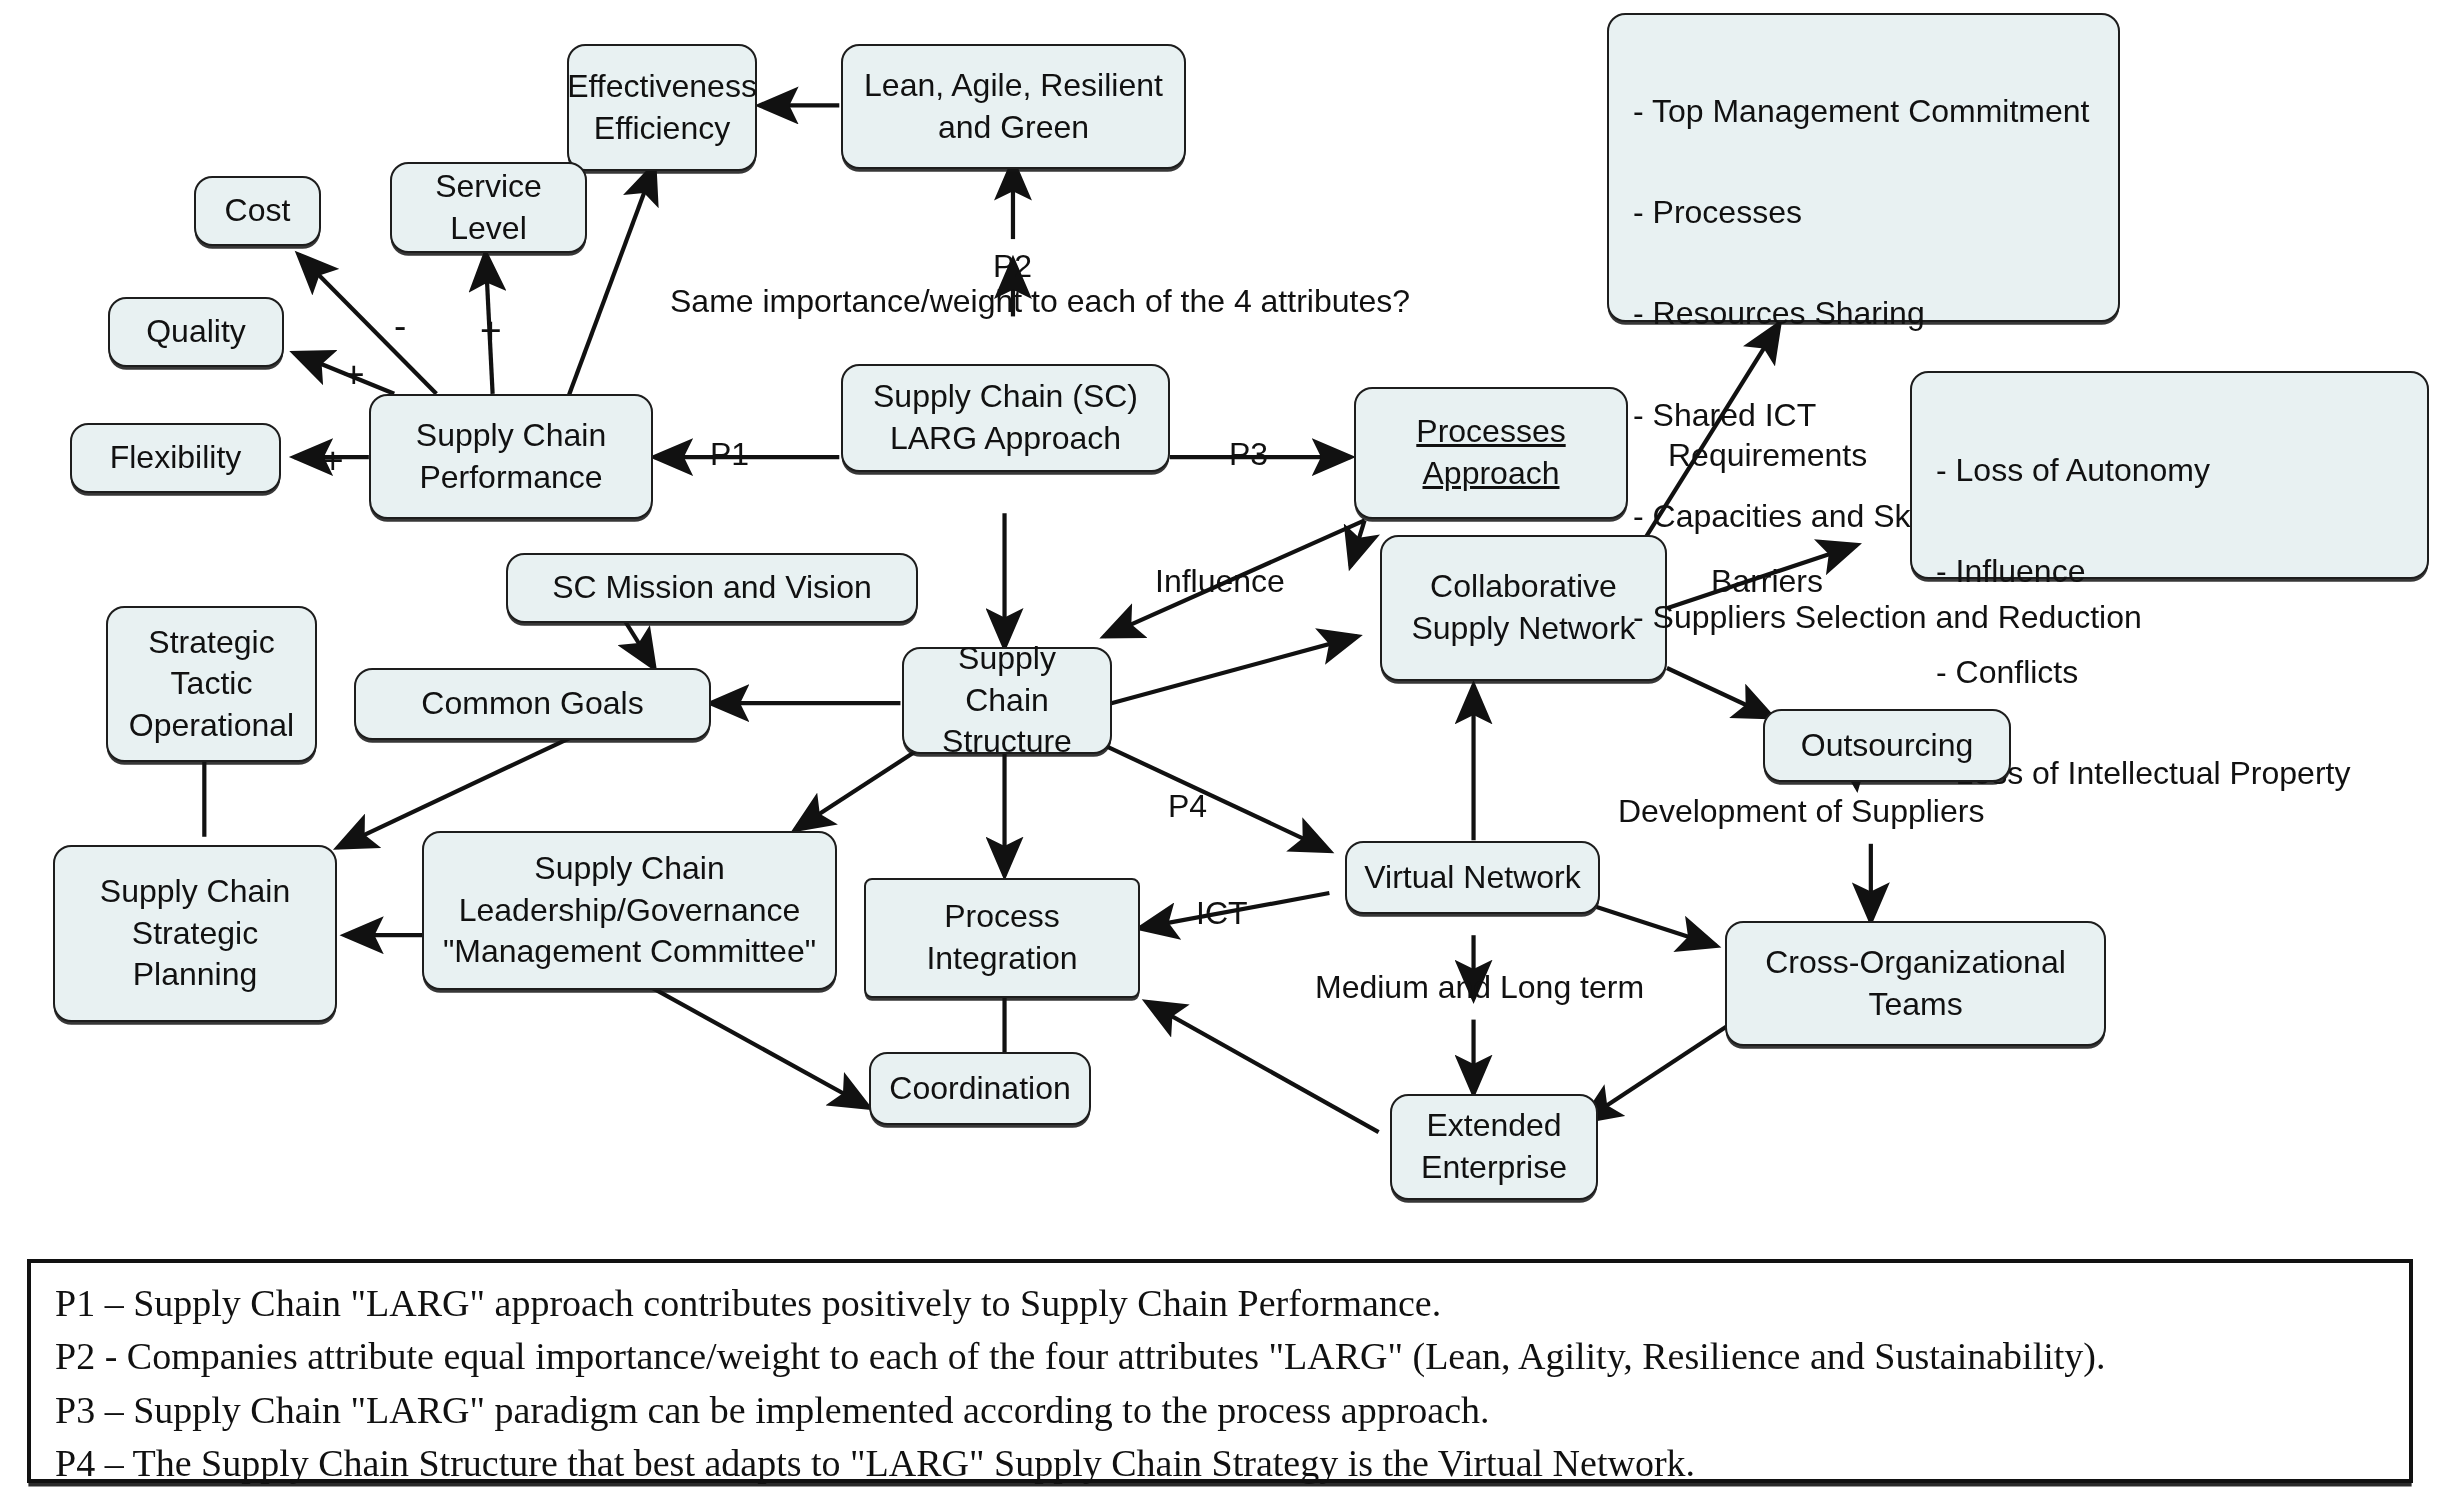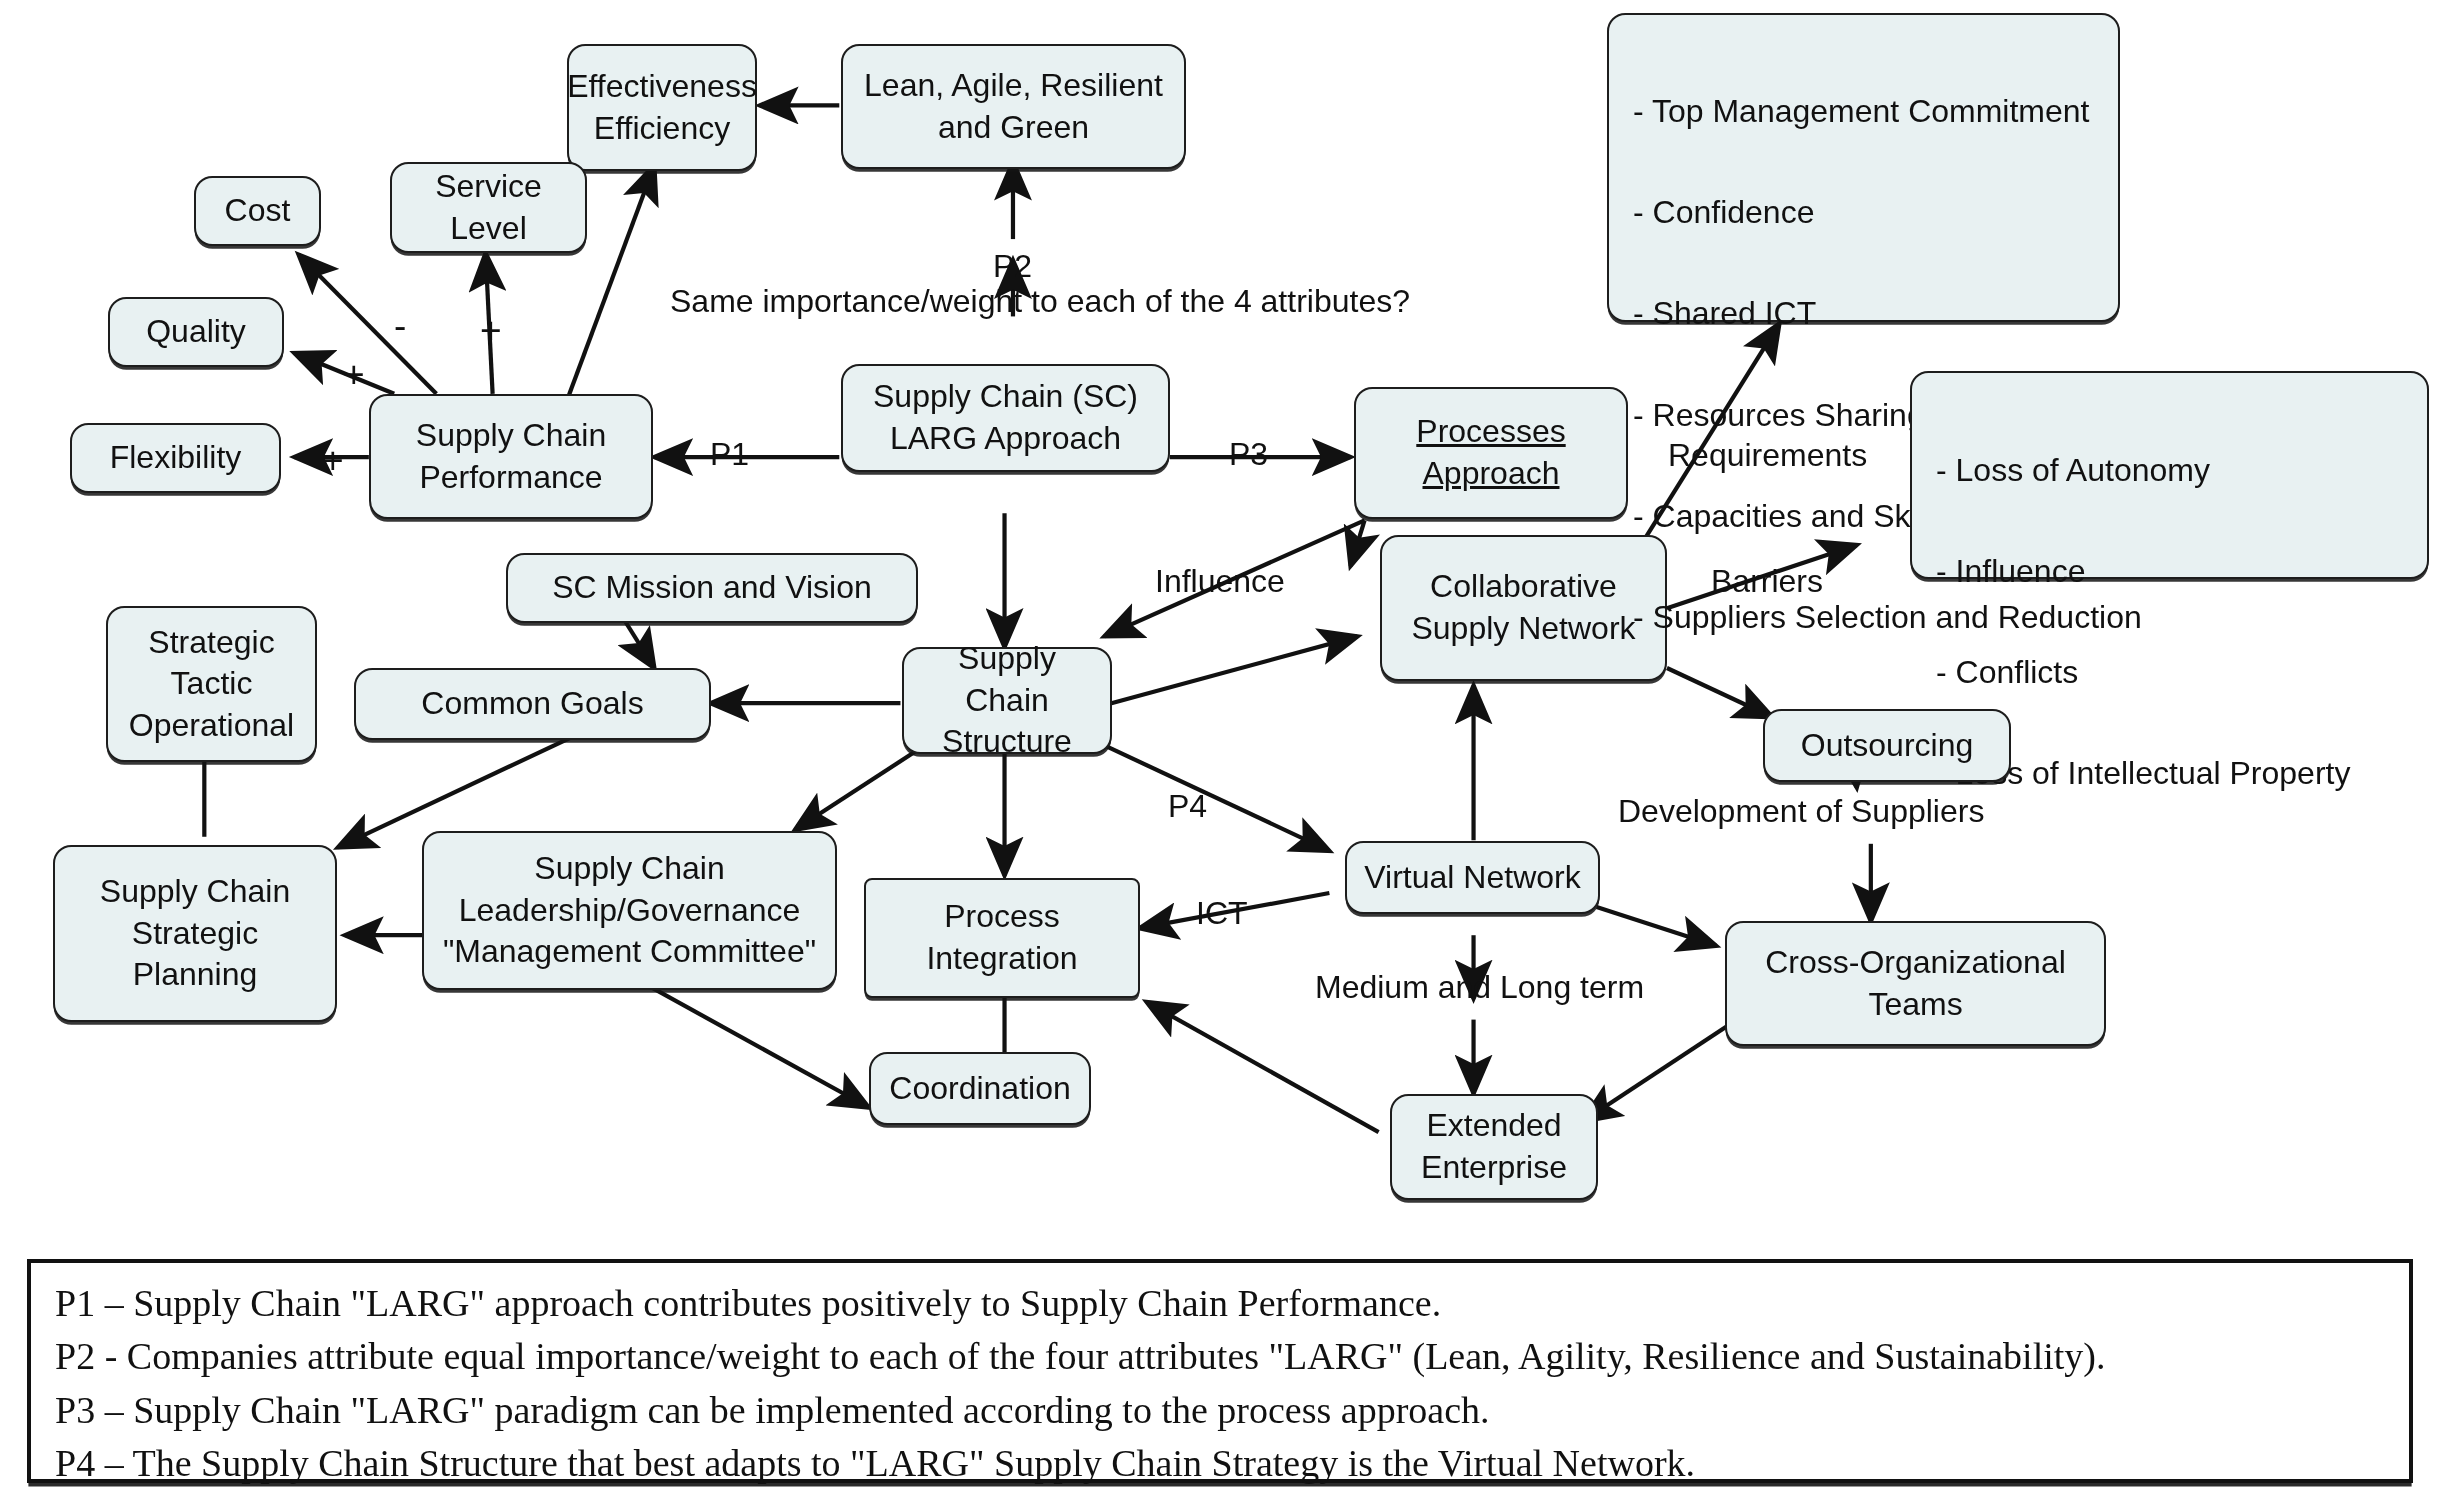--- a/index.html
+++ b/index.html
@@ -176,23 +176,23 @@
 LARG Approach</div>
 
   <div class="node" style="left:1354px;top:387px;width:274px;height:132px;text-decoration:underline;">Processes
 Approach</div>
 
   <div class="node" style="left:1380px;top:535px;width:287px;height:146px;">Collaborative
 Supply Network</div>
 
   <div class="node list" style="left:1607px;top:12.7px;width:513px;height:309px;">
     <div>- Top Management Commitment</div>
-    <div>- Confidence</div>
+    <div>- Processes</div>
+    <div>- Resources Sharing</div>
     <div>- Shared ICT</div>
-    <div>- Resources Sharing</div>
     <div>- Capacities and Skills</div>
     <div>- Suppliers Selection and Reduction</div>
   </div>
 
   <div class="node list" style="left:1910px;top:371px;width:519px;height:208px;">
     <div>- Loss of Autonomy</div>
     <div>- Influence</div>
     <div>- Conflicts</div>
     <div>- Loss of Intellectual Property</div>
   </div>

